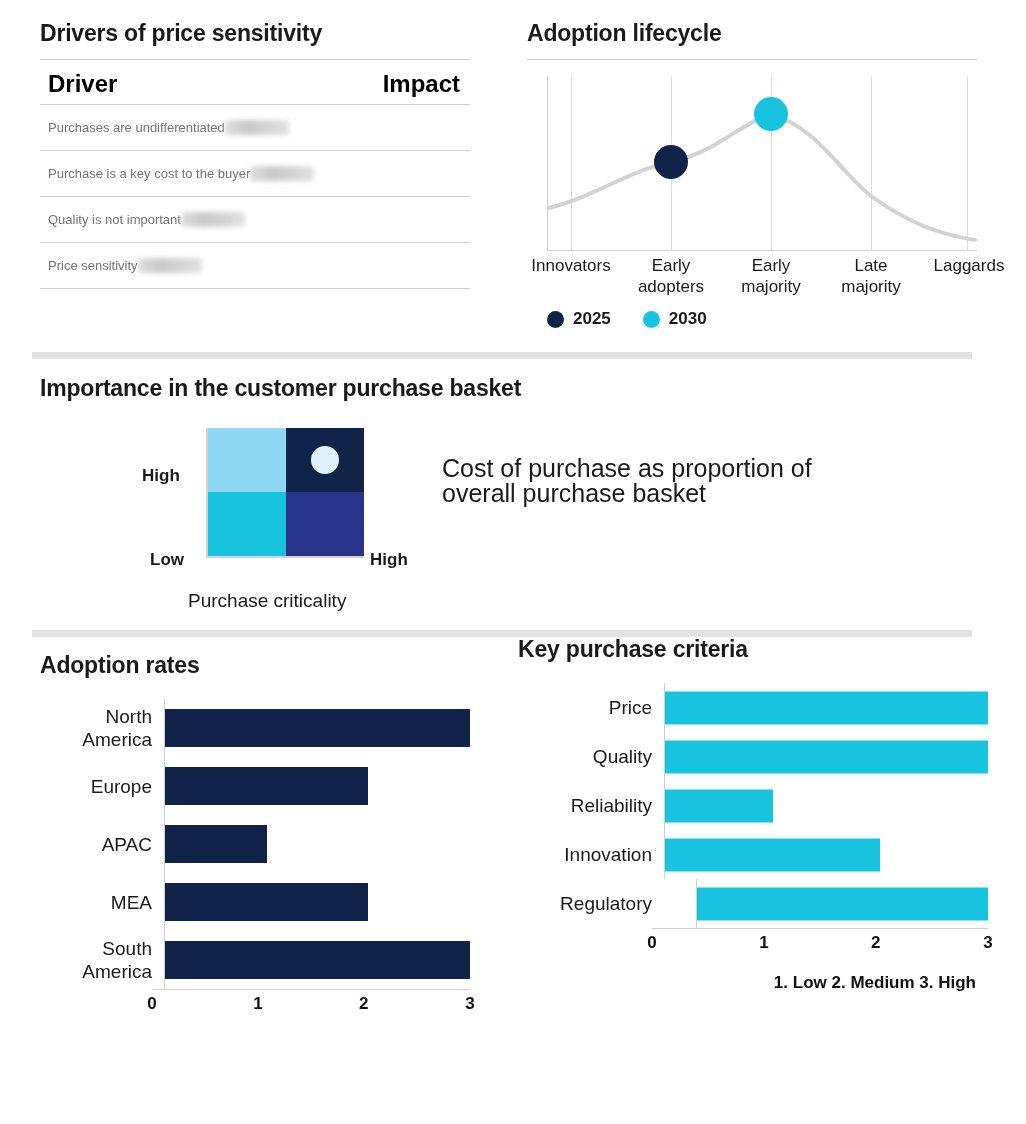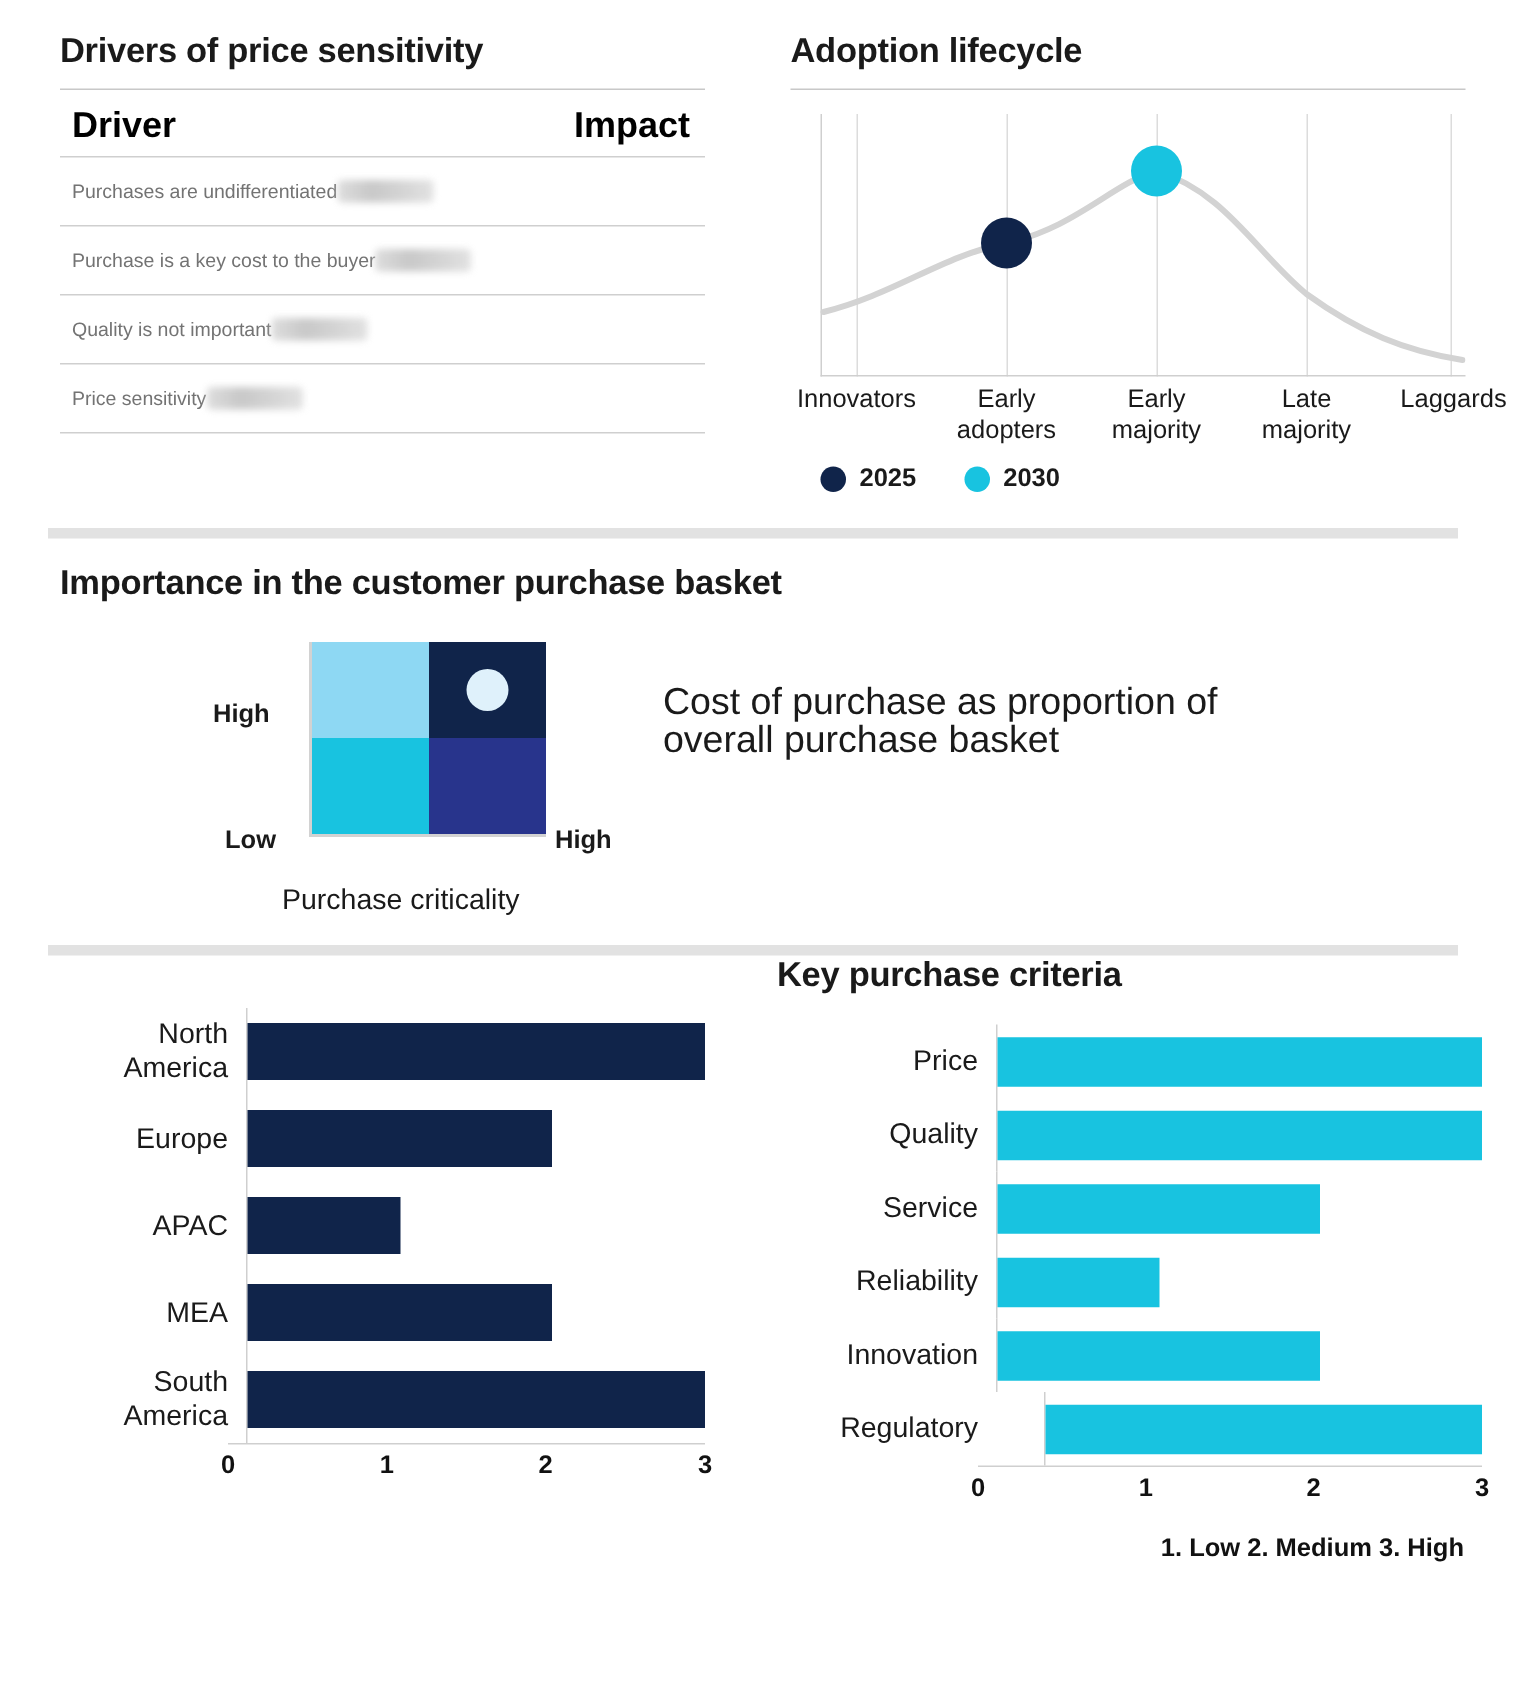--- a/index.html
+++ b/index.html
@@ -364,20 +364,21 @@
       </div>
 
       <div class="matrix-xtitle">Purchase criticality</div>
       <div class="matrix-note">Cost of purchase as proportion of overall purchase basket</div>
     </div>
   </div>
 
   <div class="band2 hr-band"></div>
 
   <div id="panel-adoption">
+    <div class="section-title">Adoption rates</div>
 
     <div class="bars">
       <div class="bar-row">
         <div class="bar-cat" style="width:112px;">North<br>America</div>
         <div class="bar-track">
           <div class="bar" style="width:100%; background:#10244a;"></div>
         </div>
       </div>
       <div class="bar-row">
         <div class="bar-cat" style="width:112px;">Europe</div>
@@ -426,26 +427,20 @@
           <div class="bar" style="width:100%; background:#18c3e0; height:33px;"></div>
         </div>
       </div>
       <div class="bar-row" style="height:49px;">
         <div class="bar-cat" style="width:134px;">Quality</div>
         <div class="bar-track" style="height:49px;">
           <div class="bar" style="width:100%; background:#18c3e0; height:33px;"></div>
         </div>
       </div>
       <div class="bar-row" style="height:49px;">
-        <div class="bar-cat" style="width:134px;">Service</div>
-        <div class="bar-track" style="height:49px;">
-          <div class="bar" style="width:66.6%; background:#18c3e0; height:33px;"></div>
-        </div>
-      </div>
-      <div class="bar-row" style="height:49px;">
         <div class="bar-cat" style="width:134px;">Reliability</div>
         <div class="bar-track" style="height:49px;">
           <div class="bar" style="width:33.3%; background:#18c3e0; height:33px;"></div>
         </div>
       </div>
       <div class="bar-row" style="height:49px;">
         <div class="bar-cat" style="width:134px;">Innovation</div>
         <div class="bar-track" style="height:49px;">
           <div class="bar" style="width:66.6%; background:#18c3e0; height:33px;"></div>
         </div>

